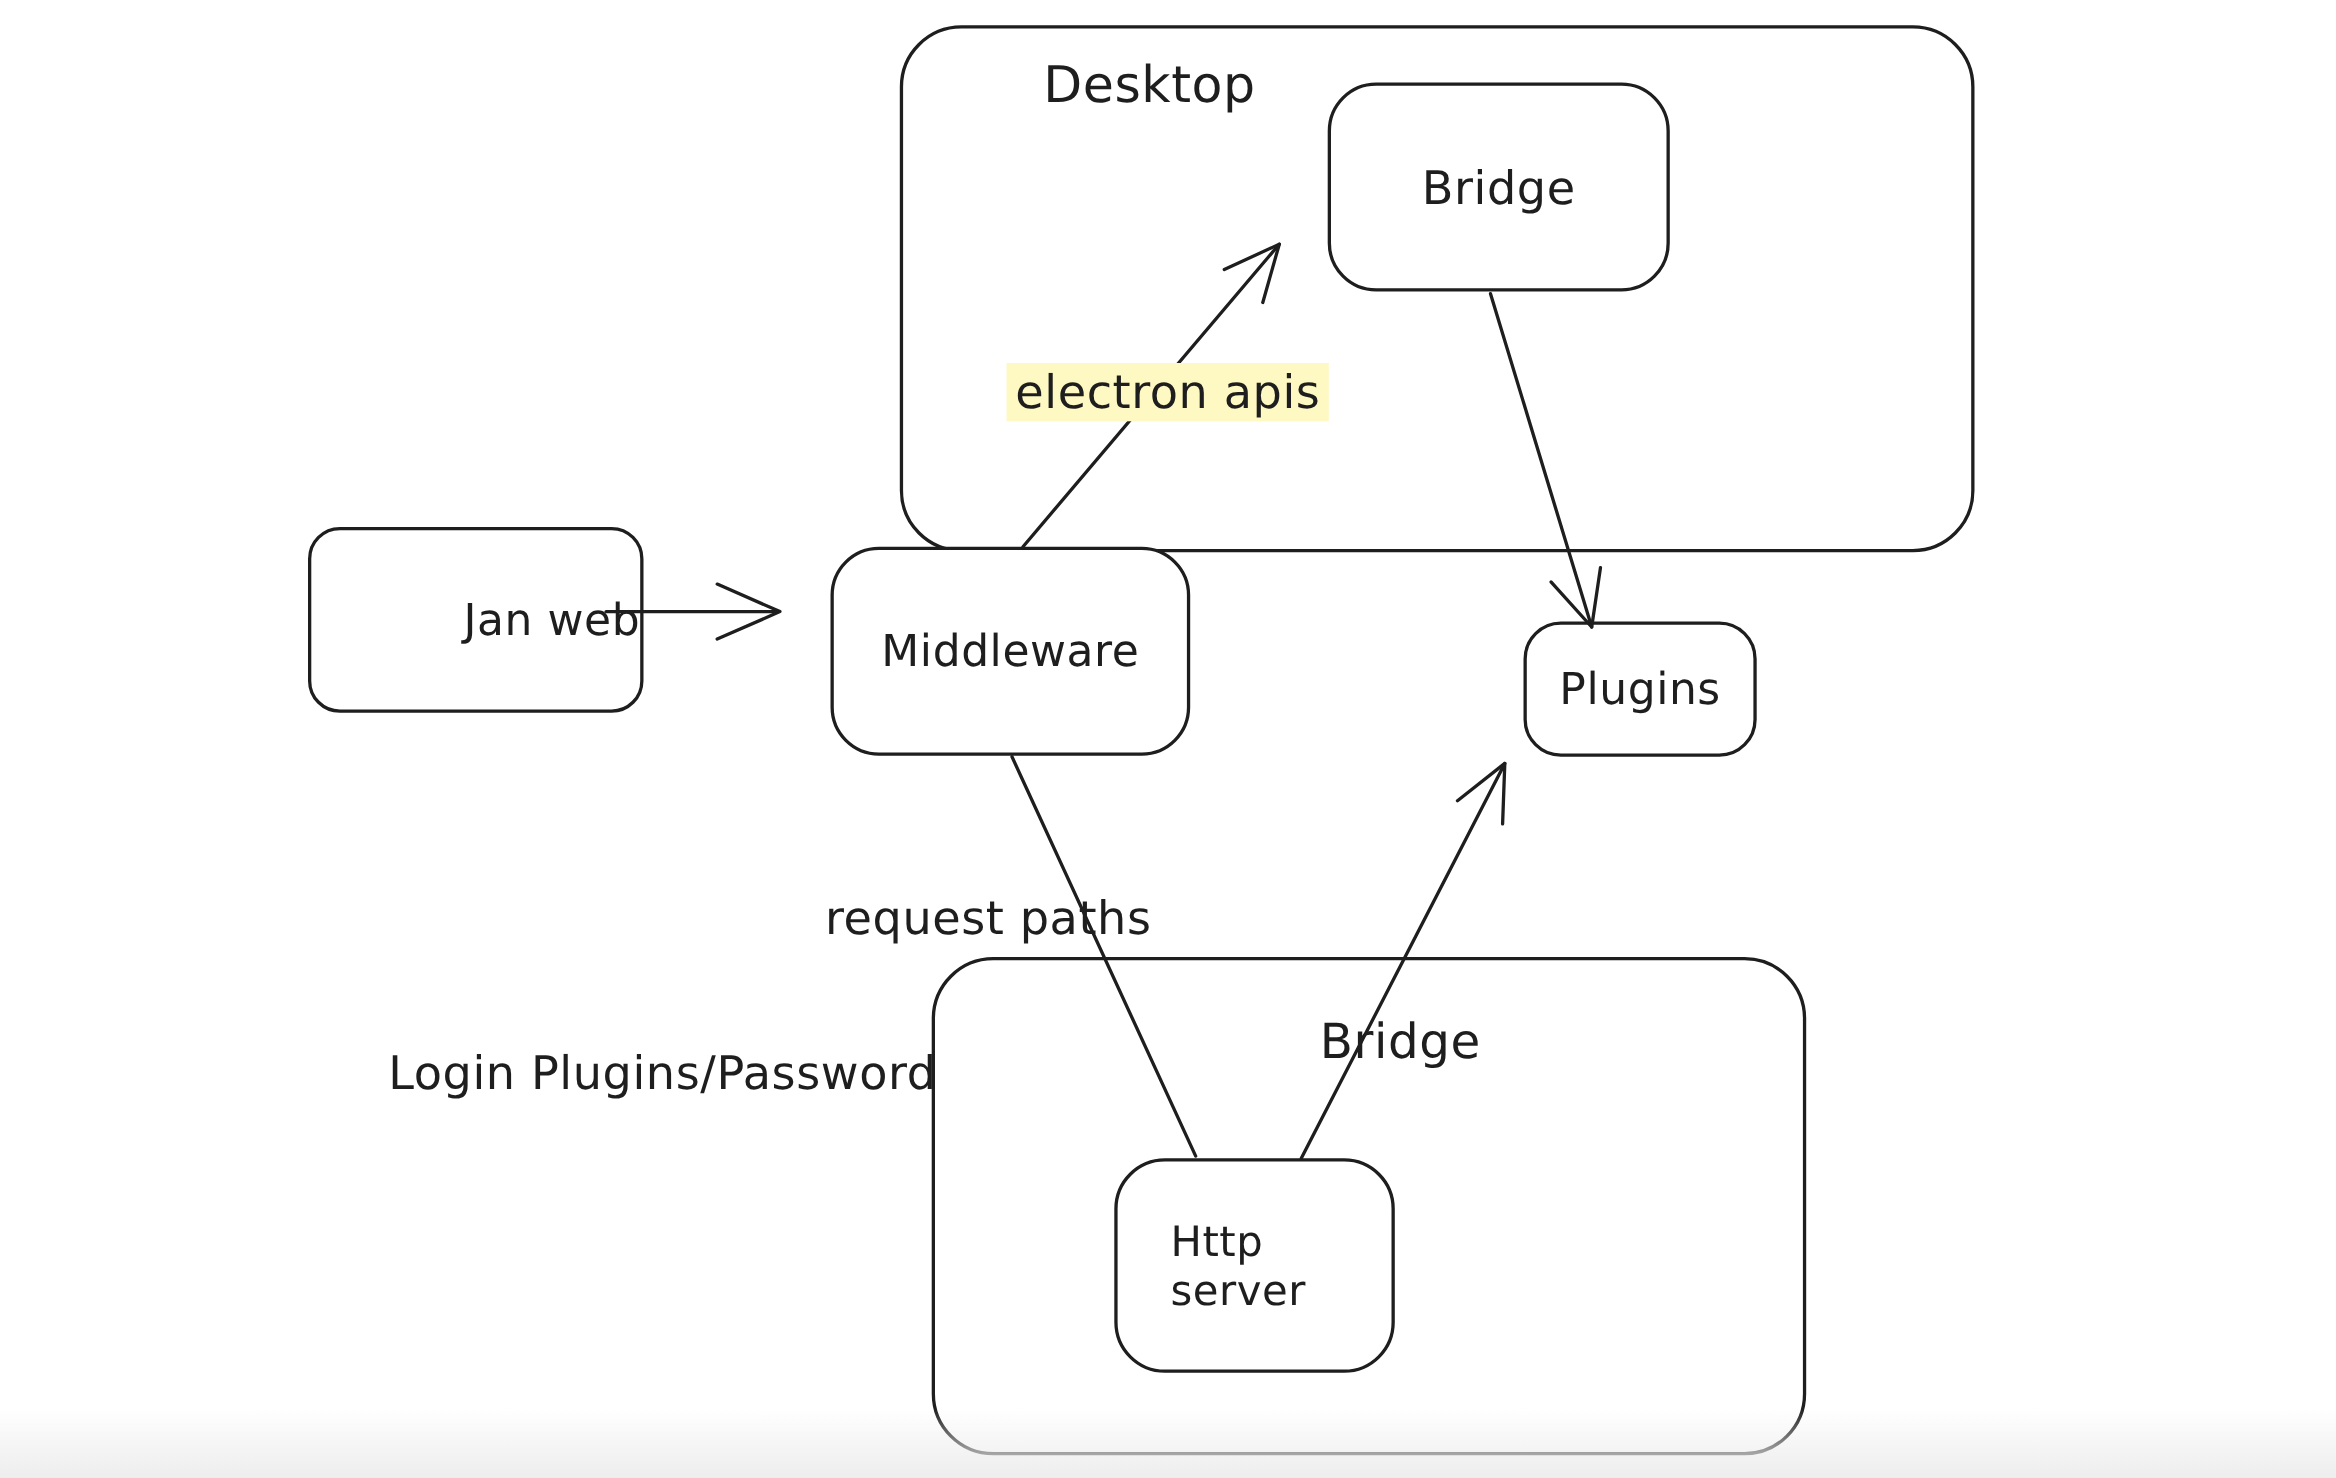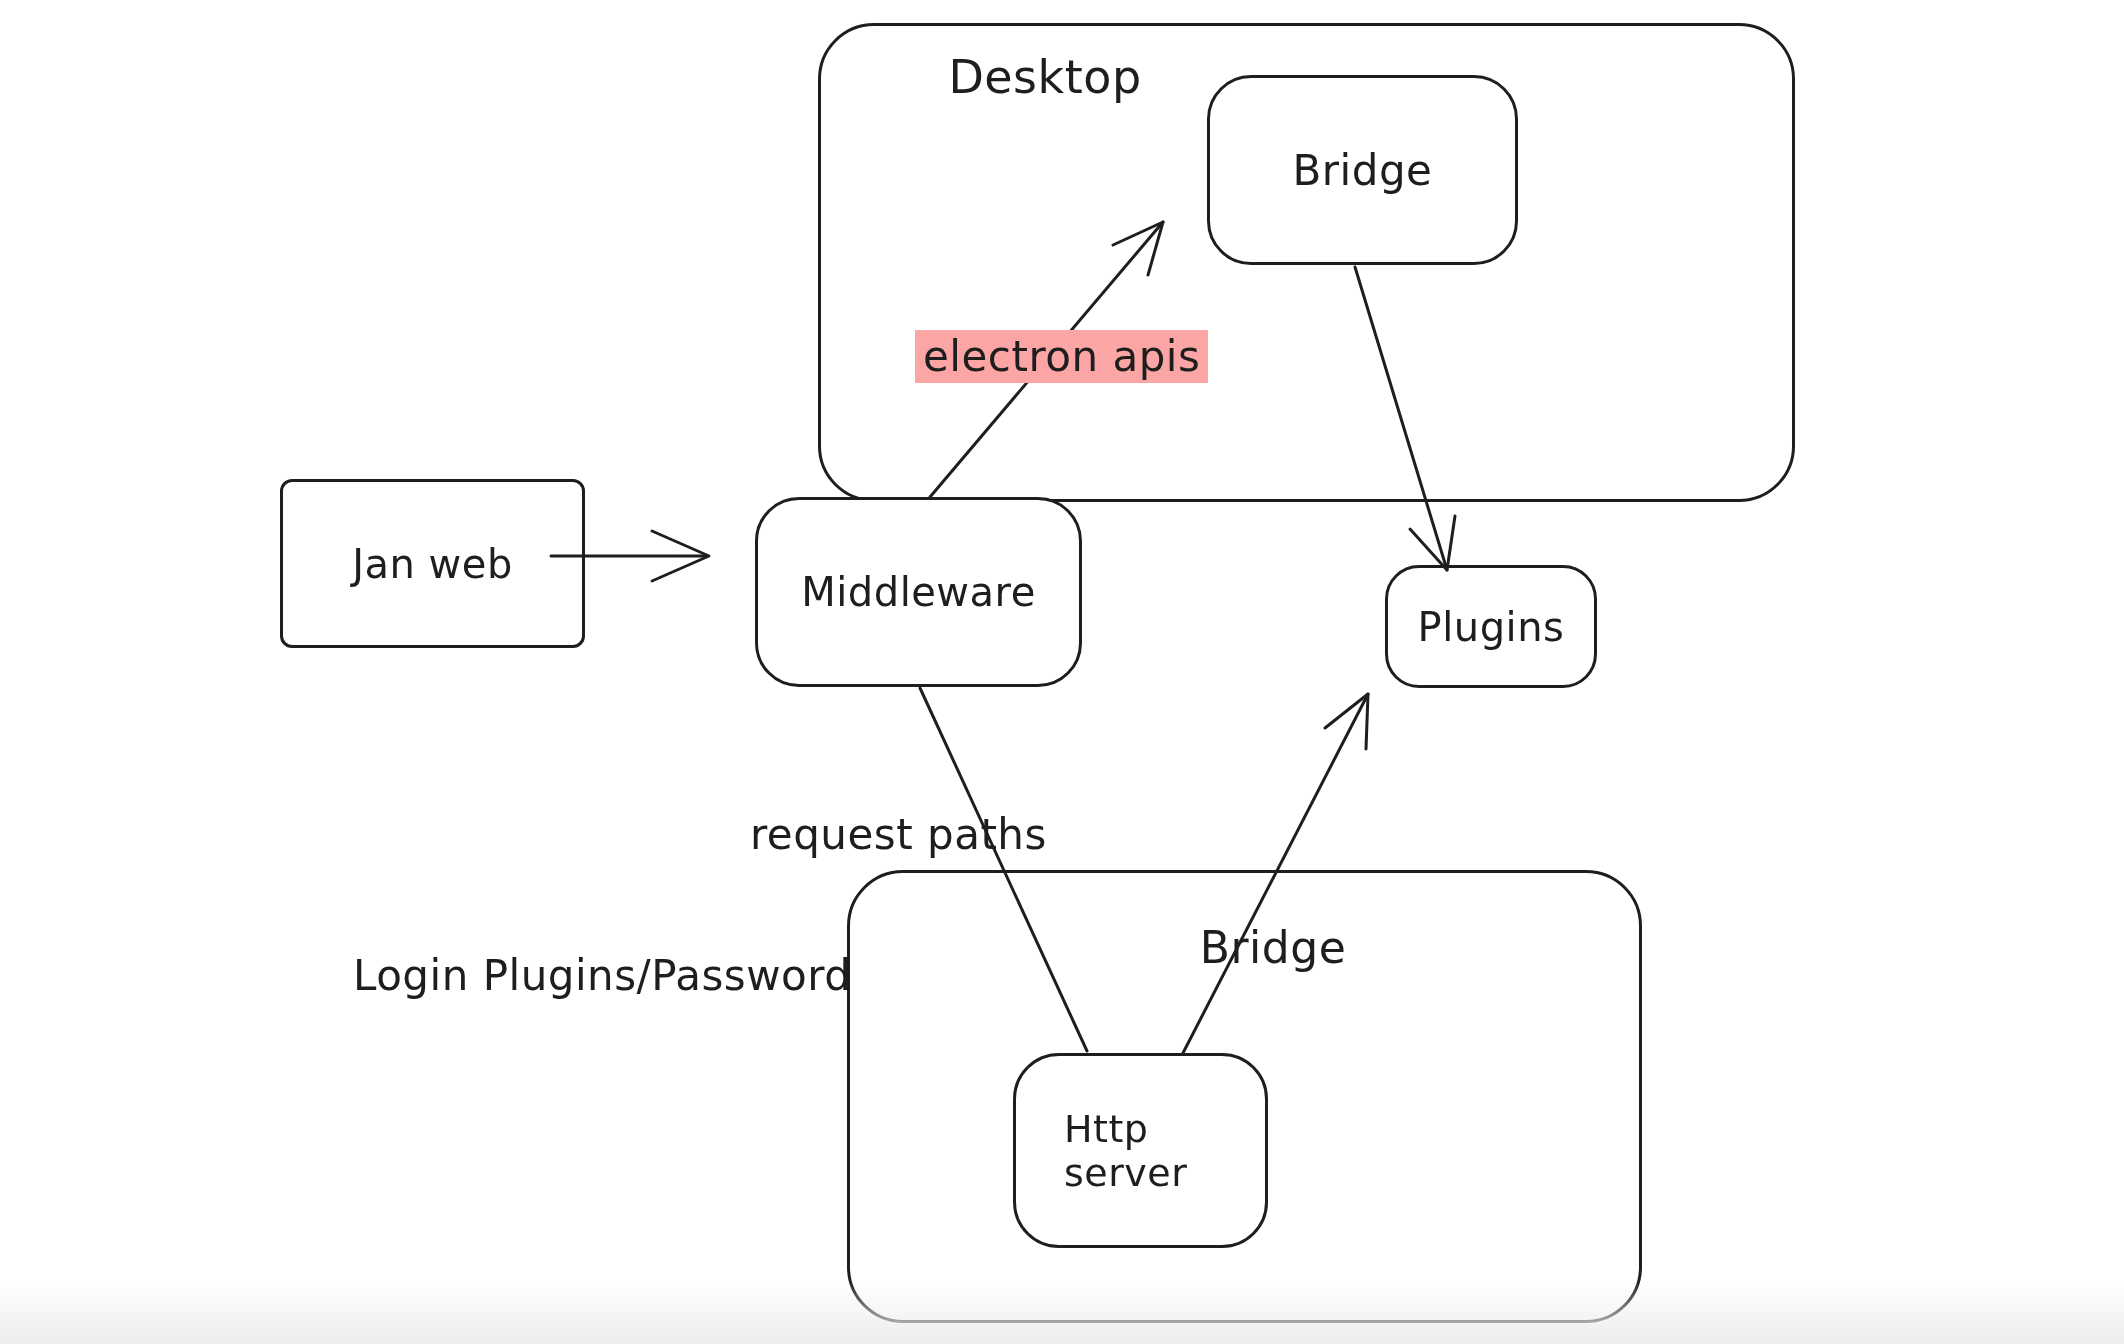--- a/index.html
+++ b/index.html
@@ -24,38 +24,38 @@
     display:flex;align-items:center;justify-content:center;
     font-size:40px;
     letter-spacing:0.5px;
     z-index:2;
     margin-left:40px;
   }
   .container-box{z-index:1;}
   #desktop-box{left:818px;top:23px;width:977px;height:479px;border-radius:56px;}
   #cloud-box{left:847px;top:870px;width:795px;height:453px;border-radius:56px;}
   #bridge-box{left:1167px;top:75px;width:311px;height:190px;border-radius:44px;font-size:42px;}
-  #janweb-box{left:240px;top:479px;width:305px;height:169px;border-radius:12px;}
+  #janweb-box{left:240px;top:479px;width:305px;height:169px;border-radius:29px;justify-content:flex-end;}
   #middleware-box{left:715px;top:497px;width:327px;height:190px;border-radius:44px;}
   #plugins-box{left:1345px;top:565px;width:212px;height:123px;border-radius:34px;}
   #httpserver-box{left:973px;top:1053px;width:255px;height:195px;border-radius:46px;font-size:38px;padding-left:48px;}
   
   #edges{position:absolute;inset:0;z-index:3;}
   #edges path{stroke:#1e1e1e;stroke-width:3;fill:none;stroke-linecap:round;stroke-linejoin:round;}
   
   .float-label{
     position:absolute;
     font-size:42px;
     letter-spacing:0.5px;
     white-space:nowrap;
     z-index:4;
   }
   #desktop-label{left:940px;top:50px;width:210px;text-align:center;font-size:46px;}
   #cloud-label{left:1198px;top:922px;width:150px;text-align:center;font-size:44px;}
-  #electron-apis-label{left:915px;top:330px;background:#fca5a5;padding:2px 8px;}
+  #electron-apis-label{left:915px;top:330px;background:#fef9c3;padding:2px 8px;}
   #request-paths-label{left:750px;top:780px;margin-top:30px;}
   #public-ip-note{left:353px;top:946px;font-size:42px;line-height:60px;z-index:4;position:absolute;letter-spacing:0.5px;}
   
   #footer-fade{
     position:absolute;left:0;right:0;bottom:0;height:64px;
     background:linear-gradient(to bottom, rgba(237,237,237,0), #ededed);
     z-index:5;pointer-events:none;
   }
 </style>
 </head>

